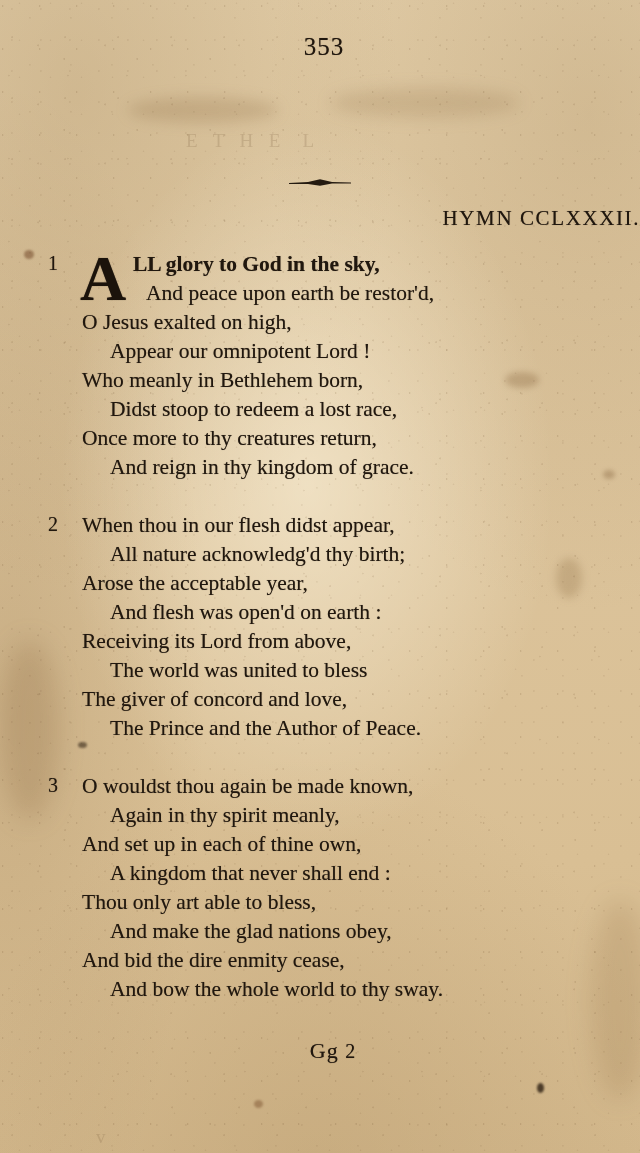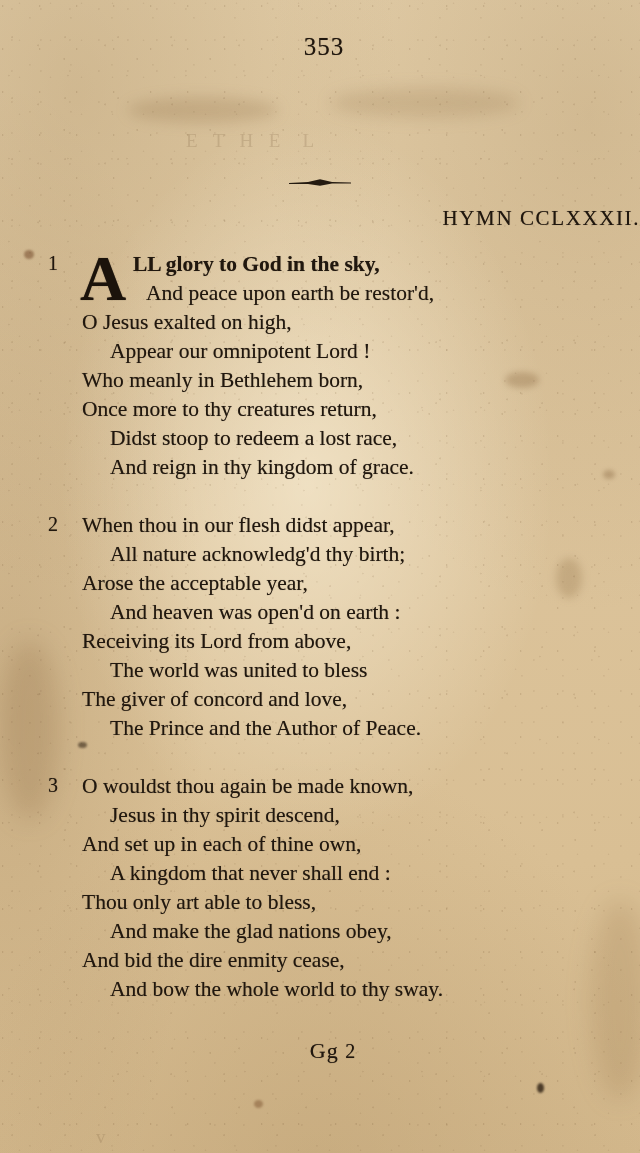--- a/index.html
+++ b/index.html
@@ -194,44 +194,44 @@
     </div>
     <div class="line">
       <span class="txt">O Jesus exalted on high,</span>
     </div>
     <div class="line indent">
       <span class="txt">Appear our omnipotent Lord !</span>
     </div>
     <div class="line">
       <span class="txt">Who meanly in Bethlehem born,</span>
     </div>
+    <div class="line indent">
+      <span class="txt">Didst stoop to redeem a lost race,</span>
+    </div>
     <div class="line">
       <span class="txt">Once more to thy creatures return,</span>
-    </div>
-    <div class="line indent">
-      <span class="txt">Didst stoop to redeem a lost race,</span>
     </div>
     <div class="line indent">
       <span class="txt">And reign in thy kingdom of grace.</span>
     </div>
   </div>
 
   <div class="stanza" id="stanza-2">
     <div class="line">
       <span class="num">2</span>
       <span class="txt">When thou in our flesh didst appear,</span>
     </div>
     <div class="line indent">
       <span class="txt">All nature acknowledg'd thy birth;</span>
     </div>
     <div class="line">
       <span class="txt">Arose the acceptable year,</span>
     </div>
     <div class="line indent">
-      <span class="txt">And heaven was open'd on earth :</span>
+      <span class="txt">And flesh was open'd on earth :</span>
     </div>
     <div class="line">
       <span class="txt">Receiving its Lord from above,</span>
     </div>
     <div class="line indent">
       <span class="txt">The world was united to bless</span>
     </div>
     <div class="line">
       <span class="txt">The giver of concord and love,</span>
     </div>
@@ -239,21 +239,21 @@
       <span class="txt">The Prince and the Author of Peace.</span>
     </div>
   </div>
 
   <div class="stanza" id="stanza-3">
     <div class="line">
       <span class="num">3</span>
       <span class="txt">O wouldst thou again be made known,</span>
     </div>
     <div class="line indent">
-      <span class="txt">Jesus in thy spirit descend,</span>
+      <span class="txt">Again in thy spirit meanly,</span>
     </div>
     <div class="line">
       <span class="txt">And set up in each of thine own,</span>
     </div>
     <div class="line indent">
       <span class="txt">A kingdom that never shall end :</span>
     </div>
     <div class="line">
       <span class="txt">Thou only art able to bless,</span>
     </div>

